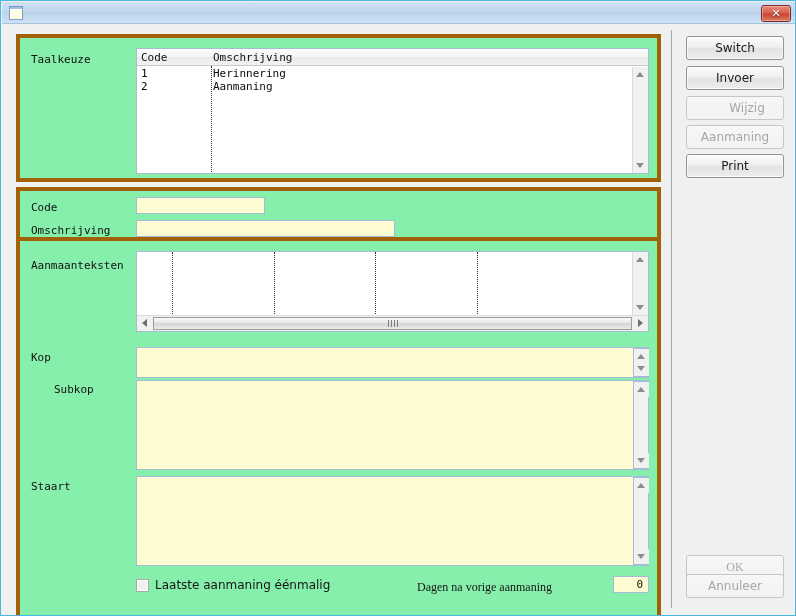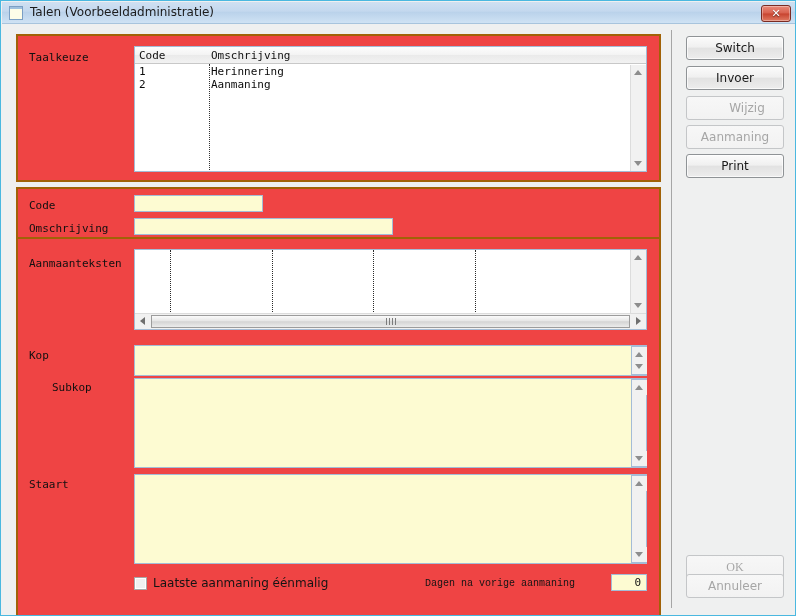--- a/index.html
+++ b/index.html
@@ -84,22 +84,22 @@
   #split-line {
     position: absolute;
     left: 669px; top: 6px;
     width: 1px; height: 578px;
     background: #a6a6a6;
   }
 
   
   .group {
     position: absolute;
-    border: 2px solid #a16207;
-    background: #ef4444;
+    border: 4px solid #a16207;
+    background: #86efac;
     box-sizing: border-box;
   }
   #group-taalkeuze { left: 14px; top: 10px;  width: 645px; height: 148px; }
   #group-codeomschr{ left: 14px; top: 163px; width: 645px; height: 58px;  }
   #group-teksten   { left: 14px; top: 213px; width: 645px; height: 400px; }
 
   .field-label {
     position: absolute;
     font-family: "DejaVu Sans Mono", monospace;
     font-size: 11px;
@@ -297,35 +297,34 @@
   #chk-laatste-label {
     position: absolute;
     left: 19px; top: 1px;
     font-family: "DejaVu Sans", sans-serif;
     font-size: 12px;
     color: #141414;
     white-space: nowrap;
   }
   #dagen-label {
     position: absolute;
-    font-family: Liberation Mono, monospace;
-    font-size: 10px;
+    font-family: Liberation Serif, serif;
+    font-size: 12px;
     color: #141414;
     white-space: nowrap;
-    text-align: right;
+    text-align: center;
   }
 </style>
 </head>
 <body>
 
 <div id="window">
 
   <div id="titlebar">
     <div class="tb-icon"></div>
-    <div class="tb-title">Talen (Voorbeeldadministratie)</div>
     <div id="close-btn">
       <div class="x">✕</div>
     </div>
   </div>
 
   <div id="client">
 
     <div id="split-line"></div>
 
     <div class="group" id="group-taalkeuze">

